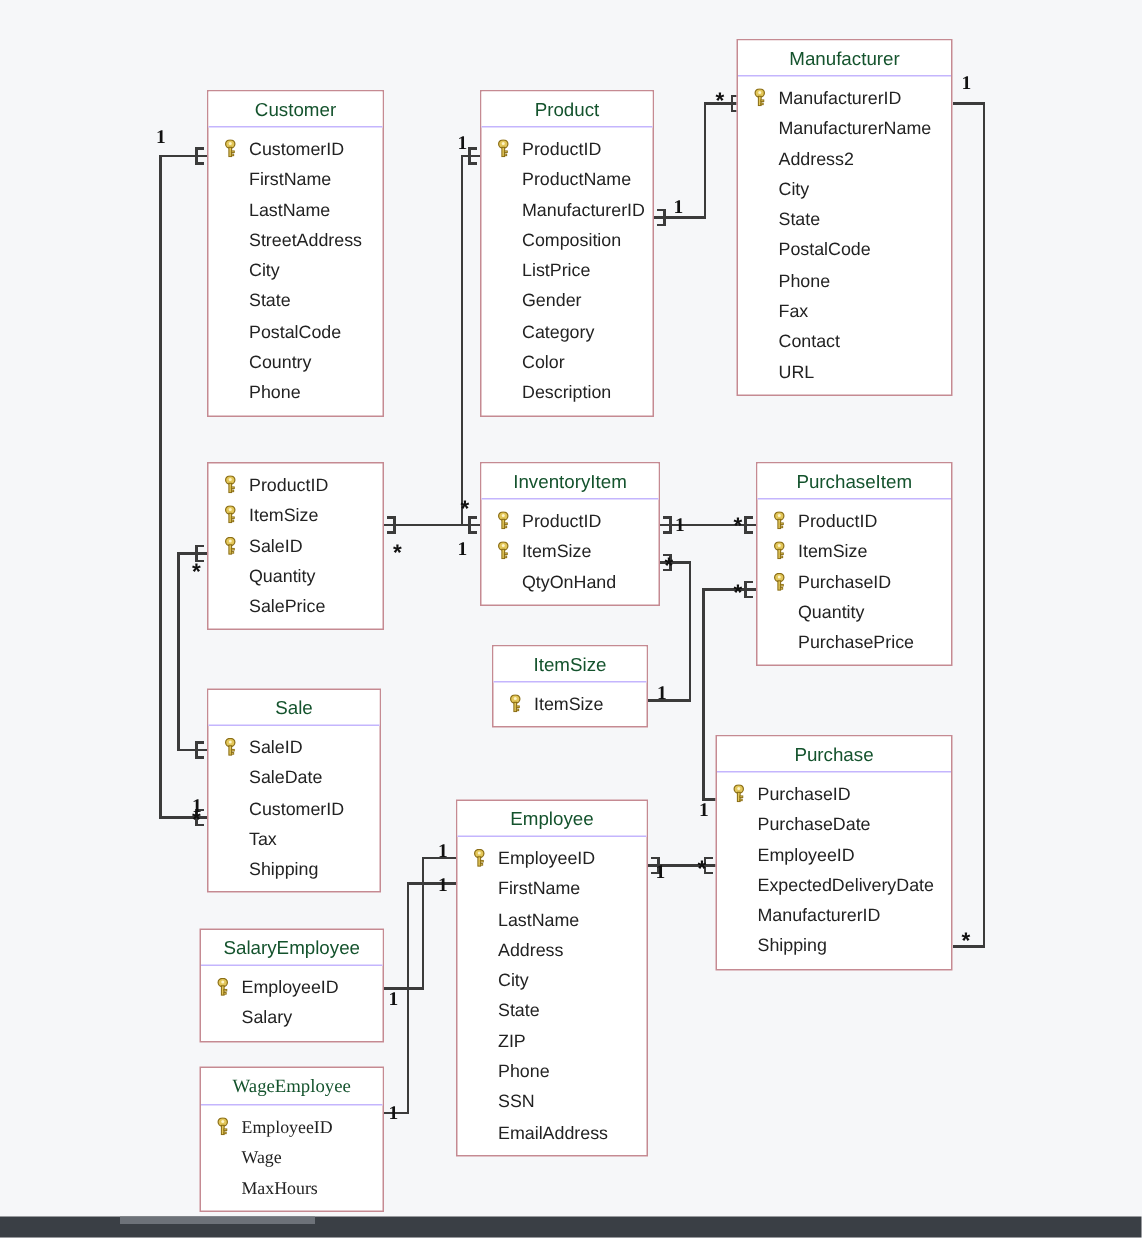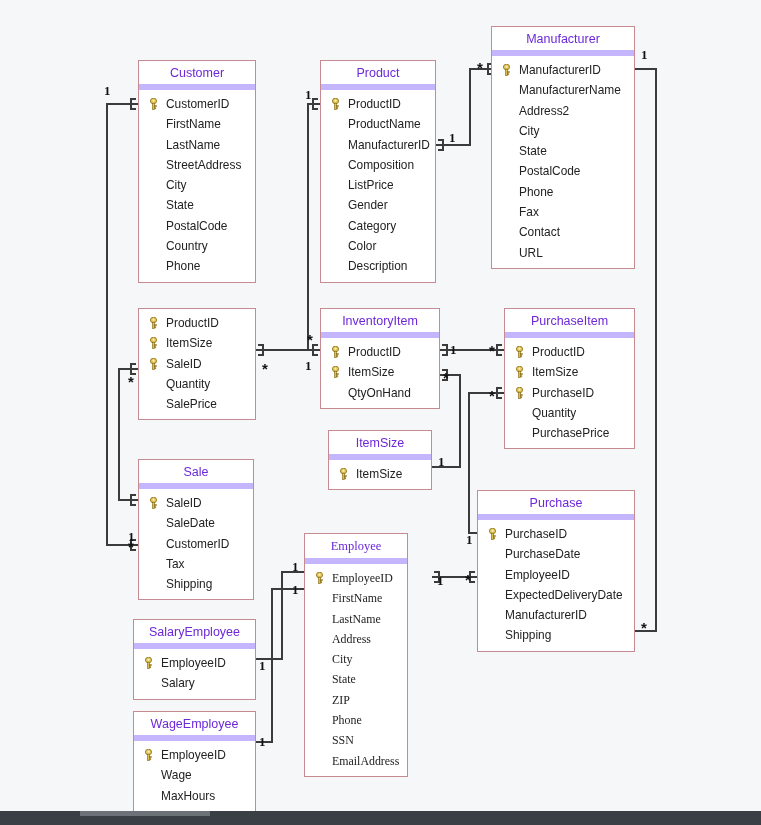--- a/index.html
+++ b/index.html
@@ -18,24 +18,24 @@
 
   
   .entity {
     position:absolute;
     background:#ffffff;
     border:1px solid #c58a92;
     z-index:2;
   }
   .entity-title {
     text-align:center;
-    color:#6d28d9;
+    color:#14532d;
     font-size:12.5px;
     padding:5px 4px 4px 4px;
-    border-bottom:6px solid #c4b5fd;
+    border-bottom:1px solid #c4b5fd;
     background:#ffffff;
     white-space:nowrap;
   }
   .entity-fields { padding:4px 0 5px 0; }
   .field {
     position:relative;
     height:20.3px;
     line-height:20.3px;
     font-size:11.9px;
     color:#222222;
@@ -345,21 +345,21 @@
               <rect x="6.2" y="7.6" width="2" height="1.1" fill="#e3c75a" stroke="#8a6d15" stroke-width="0.6"></rect>
               <rect x="6.2" y="9.7" width="1.6" height="1.1" fill="#e3c75a" stroke="#8a6d15" stroke-width="0.6"></rect>
             </svg><span>PurchaseID</span></div>
           <div class="field"><span>PurchaseDate</span></div>
           <div class="field"><span>EmployeeID</span></div>
           <div class="field"><span>ExpectedDeliveryDate</span></div>
           <div class="field"><span>ManufacturerID</span></div>
           <div class="field"><span>Shipping</span></div>
         </div>
       </div>
-      <div class="entity" style="left: 304px; top: 533px; width: 104px; font-family: Liberation Serif, serif;">
+      <div class="entity" style="left: 304px; top: 533px; width: 128px;">
         <div class="entity-title">Employee</div>
         <div class="entity-fields">
           <div class="field pk"><svg class="keyicon" viewBox="0 0 11 12" xmlns="http://www.w3.org/2000/svg">
               <ellipse cx="5.5" cy="3" rx="3.1" ry="2.8" fill="#e3c75a" stroke="#8a6d15" stroke-width="0.8"></ellipse>
               <circle cx="5.5" cy="2.7" r="1" fill="#fdf4c8"></circle>
               <rect x="4.6" y="5.2" width="1.8" height="6.2" fill="#e3c75a" stroke="#8a6d15" stroke-width="0.7"></rect>
               <rect x="6.2" y="7.6" width="2" height="1.1" fill="#e3c75a" stroke="#8a6d15" stroke-width="0.6"></rect>
               <rect x="6.2" y="9.7" width="1.6" height="1.1" fill="#e3c75a" stroke="#8a6d15" stroke-width="0.6"></rect>
             </svg><span>EmployeeID</span></div>
           <div class="field"><span>FirstName</span></div>
@@ -379,21 +379,21 @@
           <div class="field pk"><svg class="keyicon" viewBox="0 0 11 12" xmlns="http://www.w3.org/2000/svg">
               <ellipse cx="5.5" cy="3" rx="3.1" ry="2.8" fill="#e3c75a" stroke="#8a6d15" stroke-width="0.8"></ellipse>
               <circle cx="5.5" cy="2.7" r="1" fill="#fdf4c8"></circle>
               <rect x="4.6" y="5.2" width="1.8" height="6.2" fill="#e3c75a" stroke="#8a6d15" stroke-width="0.7"></rect>
               <rect x="6.2" y="7.6" width="2" height="1.1" fill="#e3c75a" stroke="#8a6d15" stroke-width="0.6"></rect>
               <rect x="6.2" y="9.7" width="1.6" height="1.1" fill="#e3c75a" stroke="#8a6d15" stroke-width="0.6"></rect>
             </svg><span>EmployeeID</span></div>
           <div class="field"><span>Salary</span></div>
         </div>
       </div>
-      <div class="entity" style="left: 133px; top: 711px; width: 123px;">
+      <div class="entity" style="left: 133px; top: 711px; width: 123px; font-family: Liberation Serif, serif;">
         <div class="entity-title">WageEmployee</div>
         <div class="entity-fields">
           <div class="field pk"><svg class="keyicon" viewBox="0 0 11 12" xmlns="http://www.w3.org/2000/svg">
               <ellipse cx="5.5" cy="3" rx="3.1" ry="2.8" fill="#e3c75a" stroke="#8a6d15" stroke-width="0.8"></ellipse>
               <circle cx="5.5" cy="2.7" r="1" fill="#fdf4c8"></circle>
               <rect x="4.6" y="5.2" width="1.8" height="6.2" fill="#e3c75a" stroke="#8a6d15" stroke-width="0.7"></rect>
               <rect x="6.2" y="7.6" width="2" height="1.1" fill="#e3c75a" stroke="#8a6d15" stroke-width="0.6"></rect>
               <rect x="6.2" y="9.7" width="1.6" height="1.1" fill="#e3c75a" stroke="#8a6d15" stroke-width="0.6"></rect>
             </svg><span>EmployeeID</span></div>
           <div class="field"><span>Wage</span></div>

